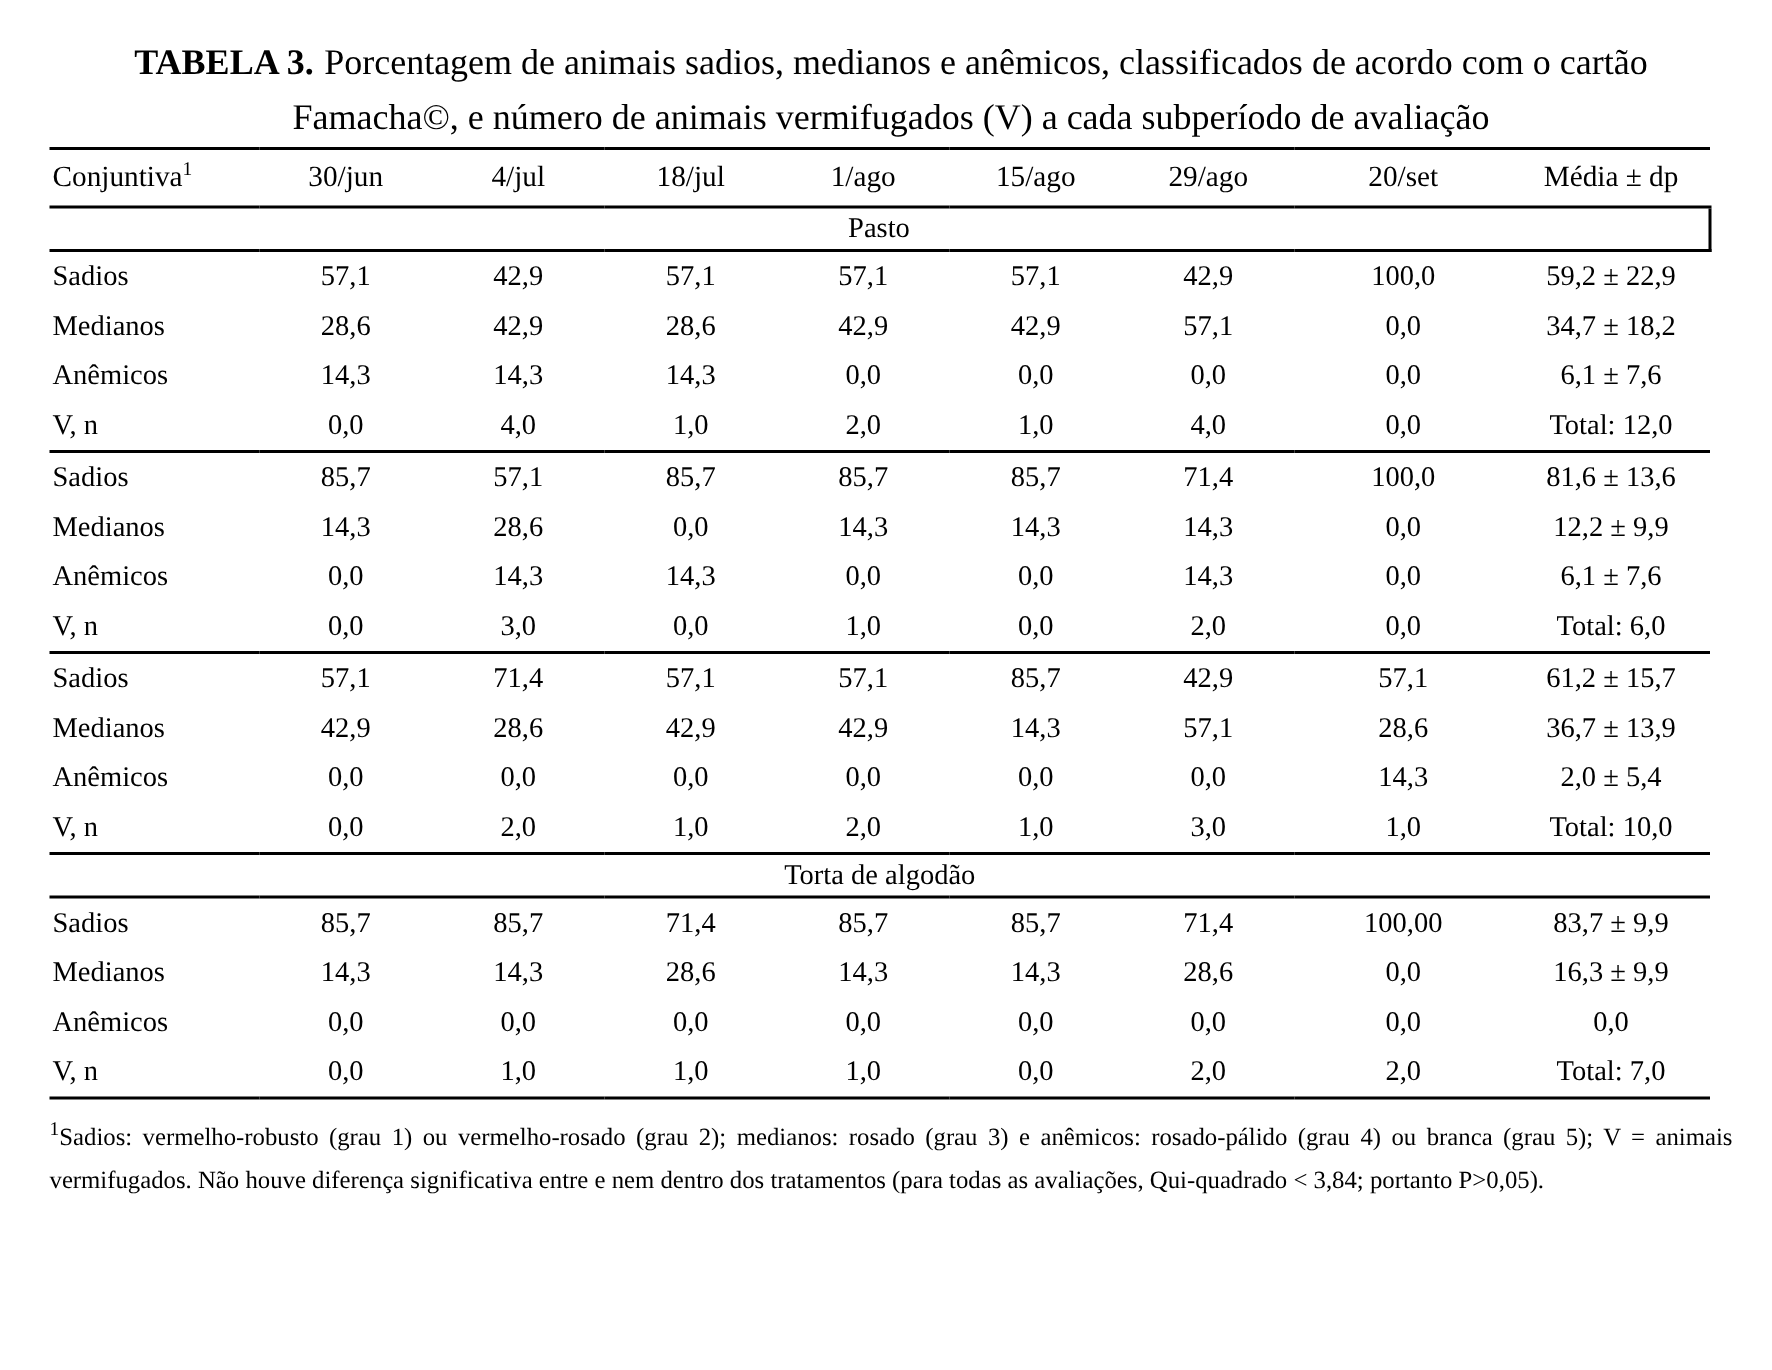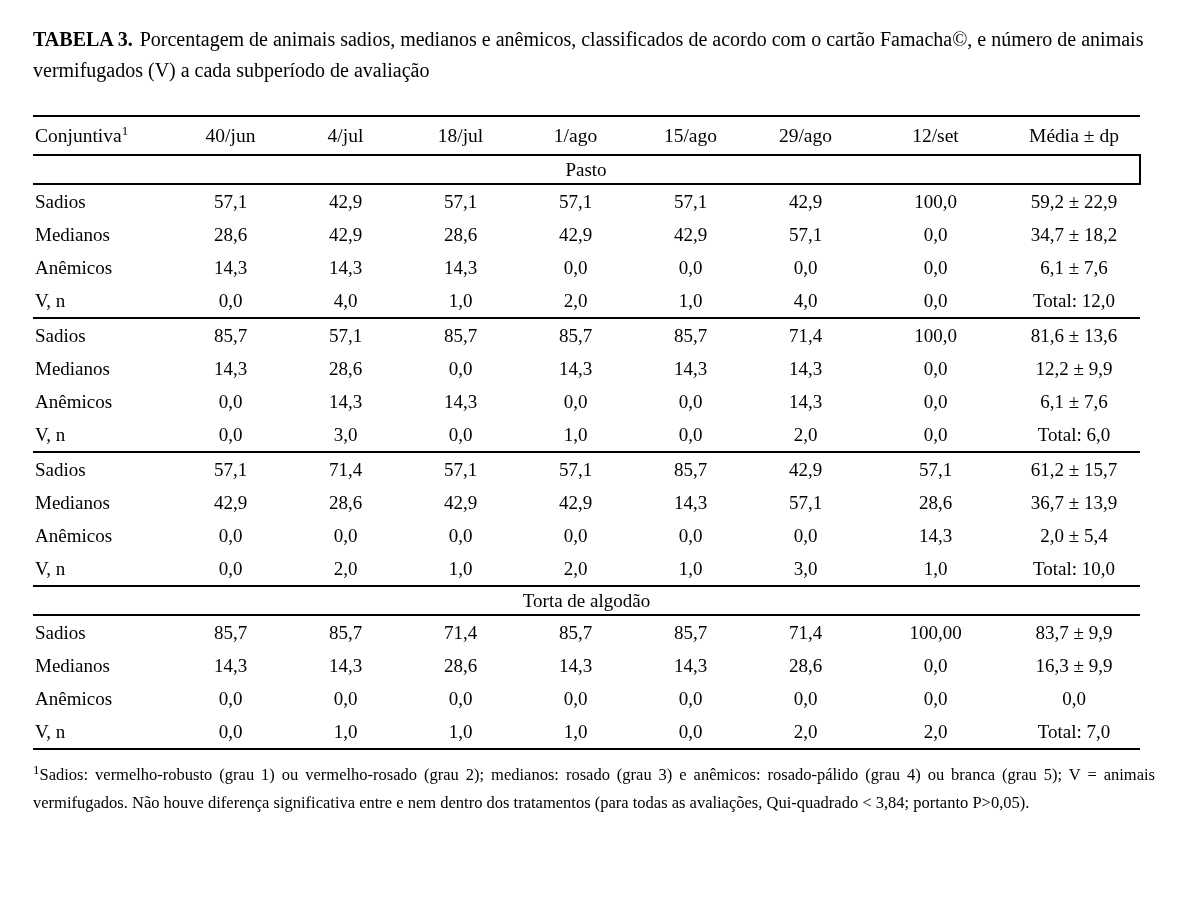--- a/index.html
+++ b/index.html
@@ -13,27 +13,26 @@
     width: 1181px;
     height: 913px;
     box-sizing: border-box;
     padding: 24px 26px 0 33px;
     background: #ffffff;
     overflow: hidden;
   }
   .title {
     margin: 0;
     width: 1122px;
-    font-size: 20px;
+    font-size: 24px;
     line-height: 1.55;
-    text-align: left;
+    text-align: center;
   }
   .title b { margin-right: 7px; }
   table.results {
-    margin-top: 29px;
     width: 1107px;
     border-collapse: collapse;
     table-layout: fixed;
     font-size: 19px;
   }
   table.results th,
   table.results td {
     font-weight: normal;
     text-align: center;
     padding: 0;
@@ -78,27 +77,27 @@
       <col style="width:115px">
       <col style="width:115px">
       <col style="width:115px">
       <col style="width:115px">
       <col style="width:145px">
       <col style="width:132px">
     </colgroup>
     <thead>
       <tr>
           <th class="left">Conjuntiva<sup>1</sup></th>
-          <th>40/jun</th>
+          <th>30/jun</th>
           <th>4/jul</th>
           <th>18/jul</th>
           <th>1/ago</th>
           <th>15/ago</th>
           <th>29/ago</th>
-          <th>12/set</th>
+          <th>20/set</th>
           <th>Média ± dp</th>
         </tr>
     </thead>
     <tbody>
         <tr>
           <td colspan="9" class="section boxed">Pasto</td>
         </tr>
         <tr>
           <td class="left">Sadios</td>
           <td>57,1</td>

